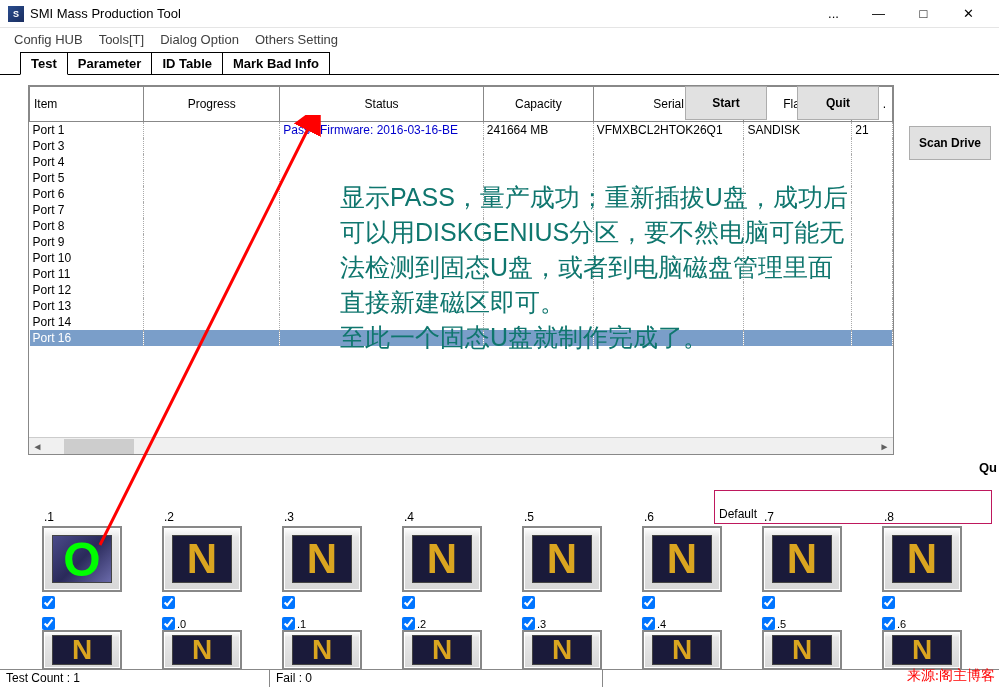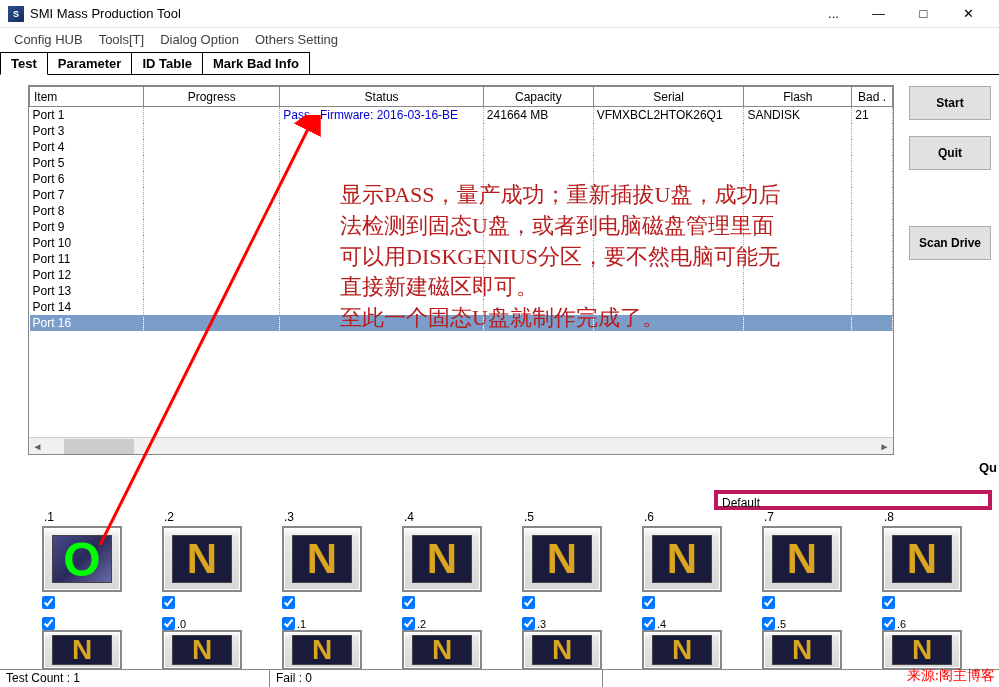--- a/index.html
+++ b/index.html
@@ -8,50 +8,50 @@
 .titlebar { height: 28px; display: flex; align-items: center; padding: 0 8px; background: #fff; border-bottom: 1px solid #e5e5e5; font-size: 13px; }
 .titlebar .icon { width: 16px; height: 16px; background: linear-gradient(135deg,#2a4d8f,#1a2d5f); margin-right: 6px; display: inline-flex; align-items: center; justify-content: center; color: #fff; font-size: 9px; font-weight: bold; }
 .titlebar .spacer { flex: 1; }
 .titlebar .title2 { position: absolute; left: 50%; transform: translateX(-50%); }
 .winbtns { display: flex; gap: 0; margin-left: auto; }
 .winbtn { width: 45px; height: 28px; display: flex; align-items: center; justify-content: center; font-size: 13px; cursor: pointer; }
 
 .menubar { height: 23px; display: flex; align-items: center; padding: 0 6px; font-size: 13px; color: #404040; }
 .menubar span { padding: 0 8px; cursor: pointer; }
 
-.tabbar { height: 24px; display: flex; align-items: flex-end; padding: 0 0; border-bottom: 1px solid #000; text-align: right; }
+.tabbar { height: 24px; display: flex; align-items: flex-end; padding: 0 20px; border-bottom: 1px solid #000; text-align: right; }
 .tab { padding: 3px 10px; font-size: 13px; font-weight: bold; border: 1px solid #000; border-bottom: none; margin-right: 0; cursor: pointer; background: #fff; position: relative; }
 .tab.active { border-bottom: 1px solid #fff; margin-bottom: -1px; }
 .tab:not(.active) { border-left: none; }
 .tab:first-child { border-left: 1px solid #000; }
 
 .content { padding: 10px 8px 0 28px; position: relative; }
 .tablewrap { border: 1px solid #888; background: #fff; width: 866px; height: 370px; overflow: hidden; position: relative; }
 table { border-collapse: collapse; width: 100%; font-size: 12px; }
-th { background: #fff; border: 1px solid #888; padding: 2px 4px; font-weight: normal; text-align: center; height: 20px; }
+th { background: #fff; border: 1px solid #888; padding: 10px 4px; font-weight: normal; text-align: center; height: 20px; }
 td { border-right: 1px dotted #aaa; padding: 1px 3px; font-size: 12px; height: 16px; white-space: nowrap; overflow: hidden; }
 tr.selected td { background: #7a9ec9; color: #fff; }
 .col-item { width: 112px; text-align: left; }
 .col-prog { width: 134px; }
 .col-status { width: 200px; }
 .col-cap { width: 108px; }
 .col-serial { width: 148px; }
 .col-flash { width: 106px; }
 .col-bad { width: 40px; }
 
 .hscroll { position: absolute; bottom: 0; left: 0; right: 0; height: 17px; background: #f0f0f0; border-top: 1px solid #ccc; display: flex; align-items: center; }
 .hscroll .thumb { background: #cdcdcd; height: 15px; width: 70px; margin-left: 18px; border-radius: 0; }
 .hscroll .arr { width: 17px; height: 17px; display: flex; align-items: center; justify-content: center; color: #606060; font-size: 10px; }
 
-.sidebtns { position: absolute; right: 8px; top: 86px; display: flex; flex-direction: column; gap: 16px; }
+.sidebtns { position: absolute; right: 8px; top: 86px; display: flex; flex-direction: row; gap: 30px; }
 .btn { width: 82px; height: 34px; background: #e1e1e1; border: 1px solid #adadad; font-size: 12px; font-weight: bold; cursor: pointer; }
 
 .qu { position: absolute; right: 2px; top: 460px; font-size: 13px; font-weight: bold; }
 
-.defaultbox { position: absolute; left: 714px; top: 490px; width: 278px; height: 20px; border: 4px solid #be185d; background: #fff; padding: 2px 4px; font-size: 12px; }
+.defaultbox { position: absolute; left: 714px; top: 490px; width: 278px; height: 20px; border: 1px solid #be185d; background: #fff; padding: 16px 4px; font-size: 12px; }
 
 .slots { position: absolute; left: 42px; top: 510px; display: flex; gap: 24px; }
 .slot { display: flex; flex-direction: column; align-items: flex-start; width: 96px; }
 .slot .lbl { font-size: 12px; margin-bottom: 2px; padding-left: 2px; }
 .slot .panel { width: 80px; height: 66px; border: 2px solid #888; background: linear-gradient(180deg,#fff,#e8e8e8 15%,#d8d8d8); display: flex; align-items: center; justify-content: center; position: relative; box-shadow: inset 0 0 0 1px #fff; }
 .slot .panel .inner { width: 60px; height: 48px; background: #1a1a3a; display: flex; align-items: center; justify-content: center; border: 1px solid #444; }
 .slot.ok .panel .inner { background: linear-gradient(135deg,#4a4a8a,#2a2a5a,#6a6aaa); }
 .slot .letter { font-size: 42px; font-weight: bold; color: #daa520; font-family: Arial; }
 .slot.ok .letter { color: #0f0; font-size: 48px; }
 .chk { margin-top: 4px; display: flex; align-items: center; font-size: 11px; }
@@ -61,21 +61,21 @@
 .slots2 .slot .panel { height: 40px; }
 .slots2 .slot .panel .inner { height: 30px; }
 .slots2 .letter { font-size: 28px !important; }
 
 .statusbar { position: absolute; bottom: 0; left: 0; right: 0; height: 18px; border-top: 1px solid #888; display: flex; font-size: 12px; background: #fff; }
 .statusbar > div { border-right: 1px solid #888; padding: 1px 6px; }
 .sb1 { width: 270px; }
 .sb2 { width: 277px; }
 .sb3 { width: 333px; }
 
-.annot { position: absolute; color: #b91c1c; font-size: 22px; font-family: Liberation Serif, serif; line-height: 1.4; }
+.annot { position: absolute; color: #0f766e; font-size: 25px; font-family: Liberation Sans, sans-serif; line-height: 1.4; }
 .arrow { position: absolute; pointer-events: none; }
 .watermark { position: absolute; bottom: 2px; right: 4px; color: #f00; font-size: 14px; font-family: "SimSun"; }
 
 .pass-text { color: #0000cd; }
 </style>
 </head>
 <body>
 
 <div class="titlebar">
   <span class="icon">S</span>
@@ -450,22 +450,22 @@
   <defs>
       <marker id="ah" markerWidth="10" markerHeight="10" refX="2" refY="5" orient="auto">
         <path d="M0,0 L10,5 L0,10 Z" fill="#f00"></path>
       </marker>
     </defs>
   <line x1="20" y1="430" x2="230" y2="10" stroke="#f00" stroke-width="3" marker-end="url(#ah)"></line>
 </svg>
 
 <div class="annot" style="left:340px; top:180px;">
   <div>显示PASS，量产成功；重新插拔U盘，成功后</div>
+  <div>可以用DISKGENIUS分区，要不然电脑可能无</div>
   <div>法检测到固态U盘，或者到电脑磁盘管理里面</div>
-  <div>可以用DISKGENIUS分区，要不然电脑可能无</div>
   <div>直接新建磁区即可。</div>
   <div>至此一个固态U盘就制作完成了。</div>
 </div>
 
 <div class="statusbar">
   <div class="sb1">Test Count : 1</div>
   <div class="sb3">Fail : 0</div>
 </div>
 
 <div class="watermark">来源:阁主博客</div>

